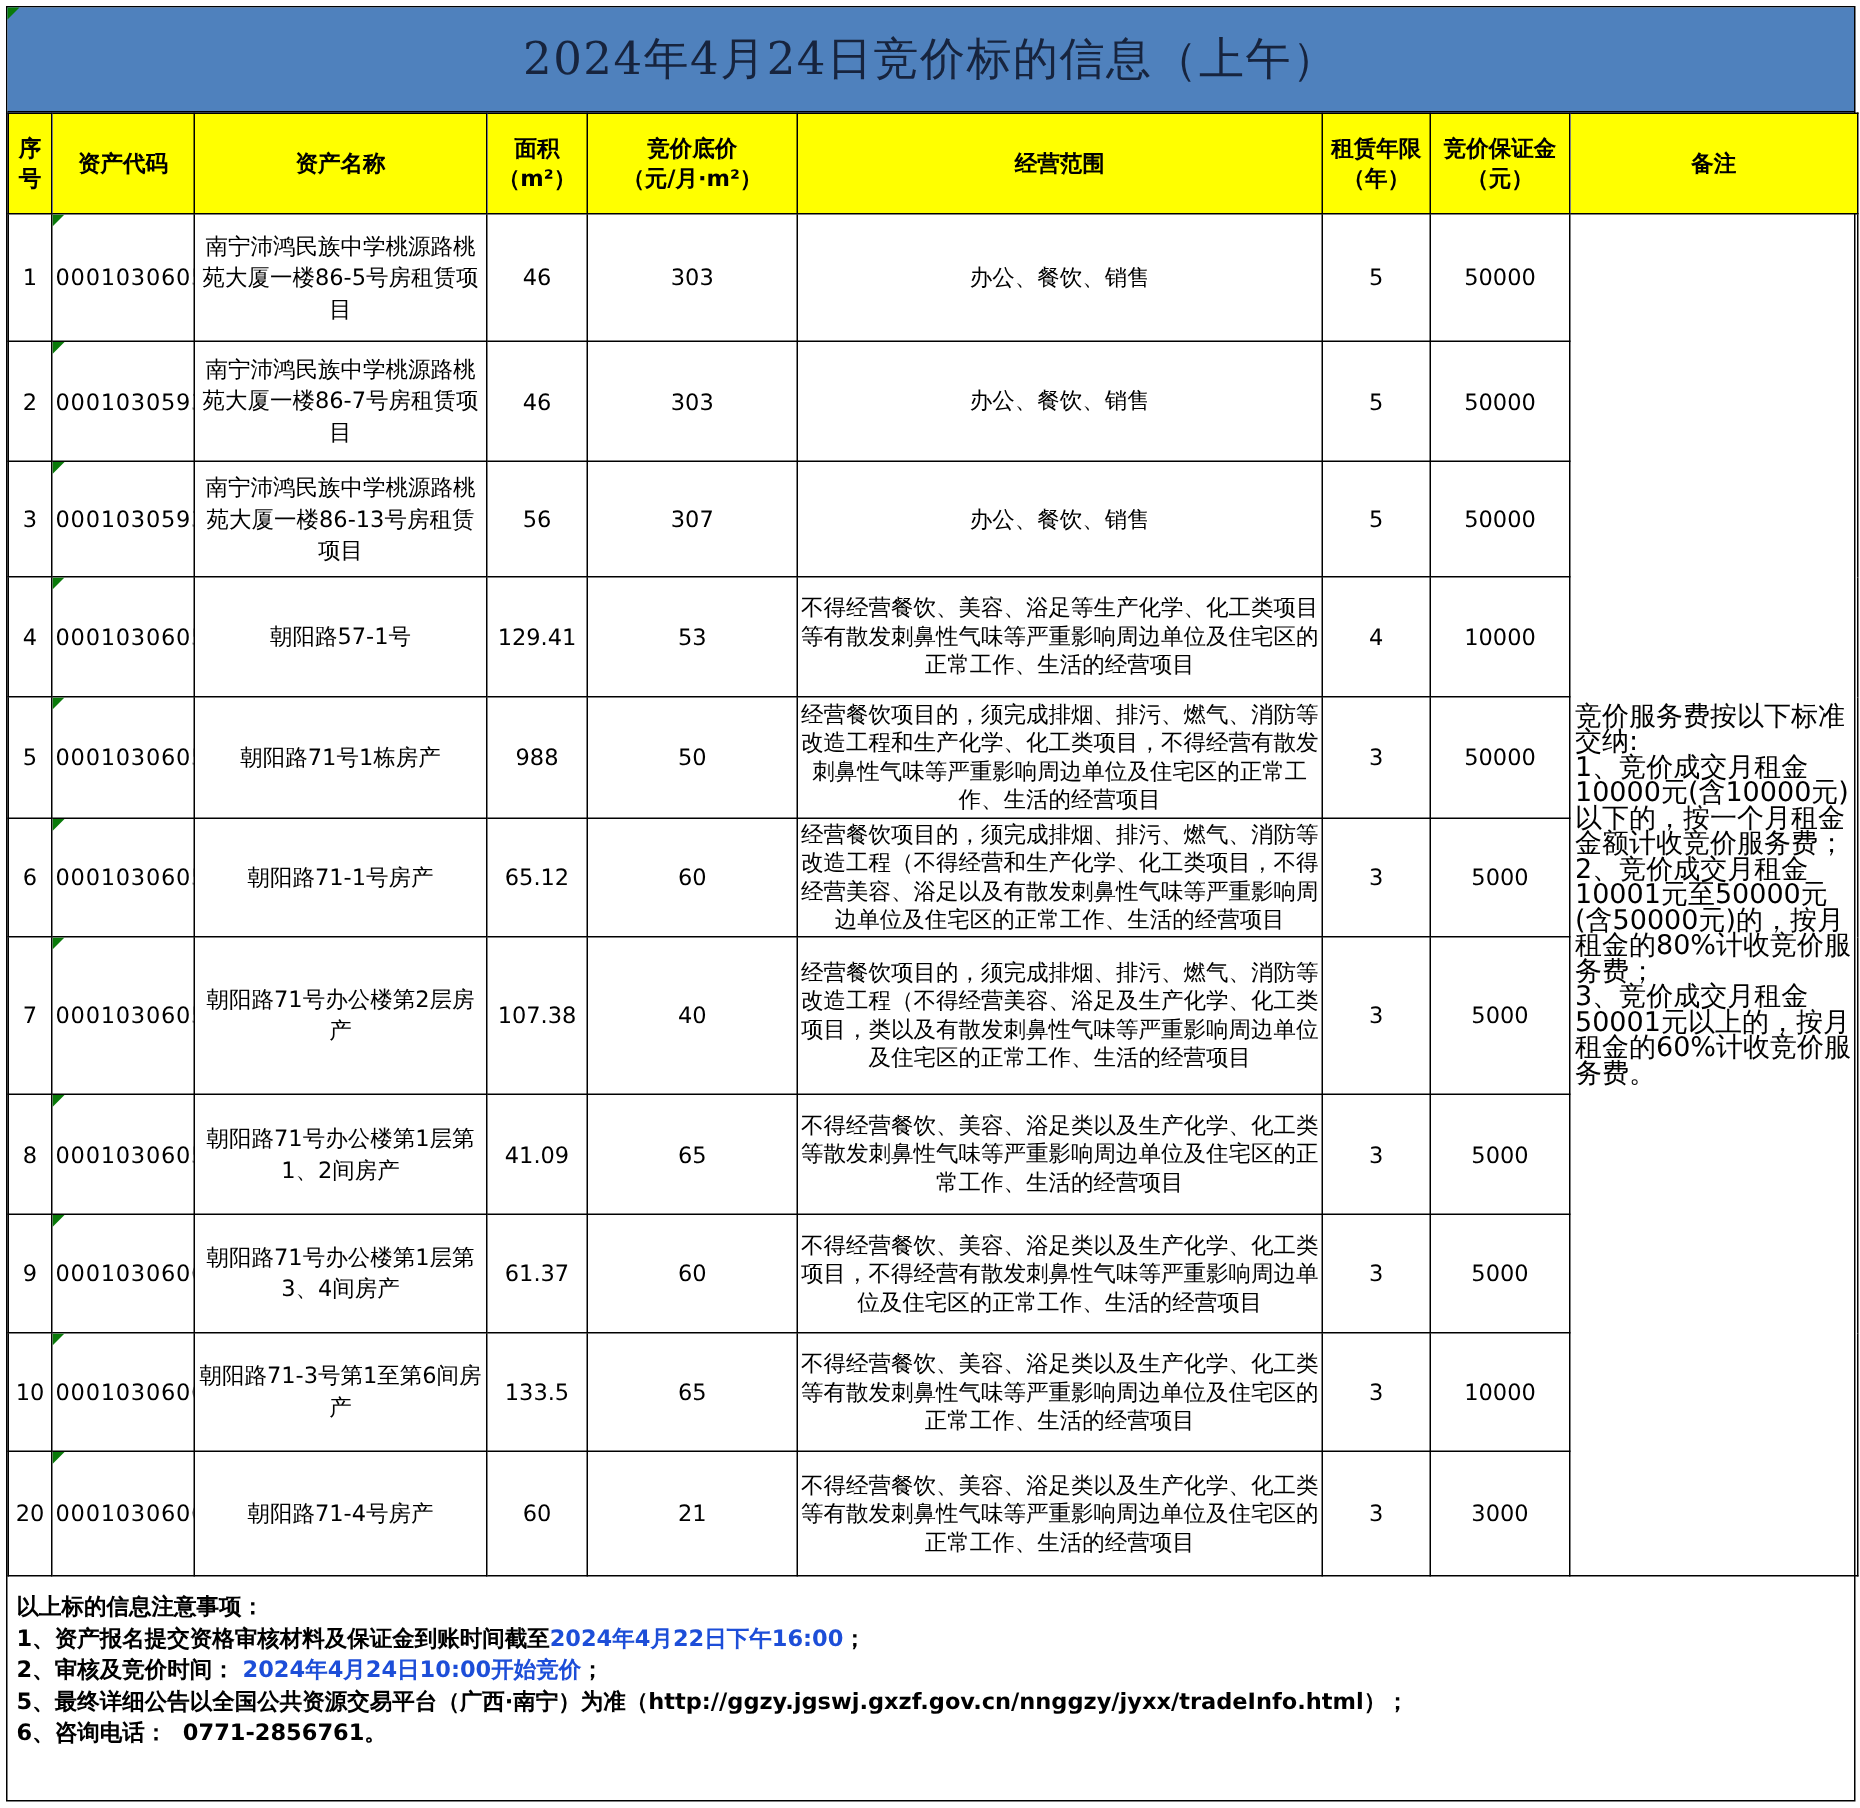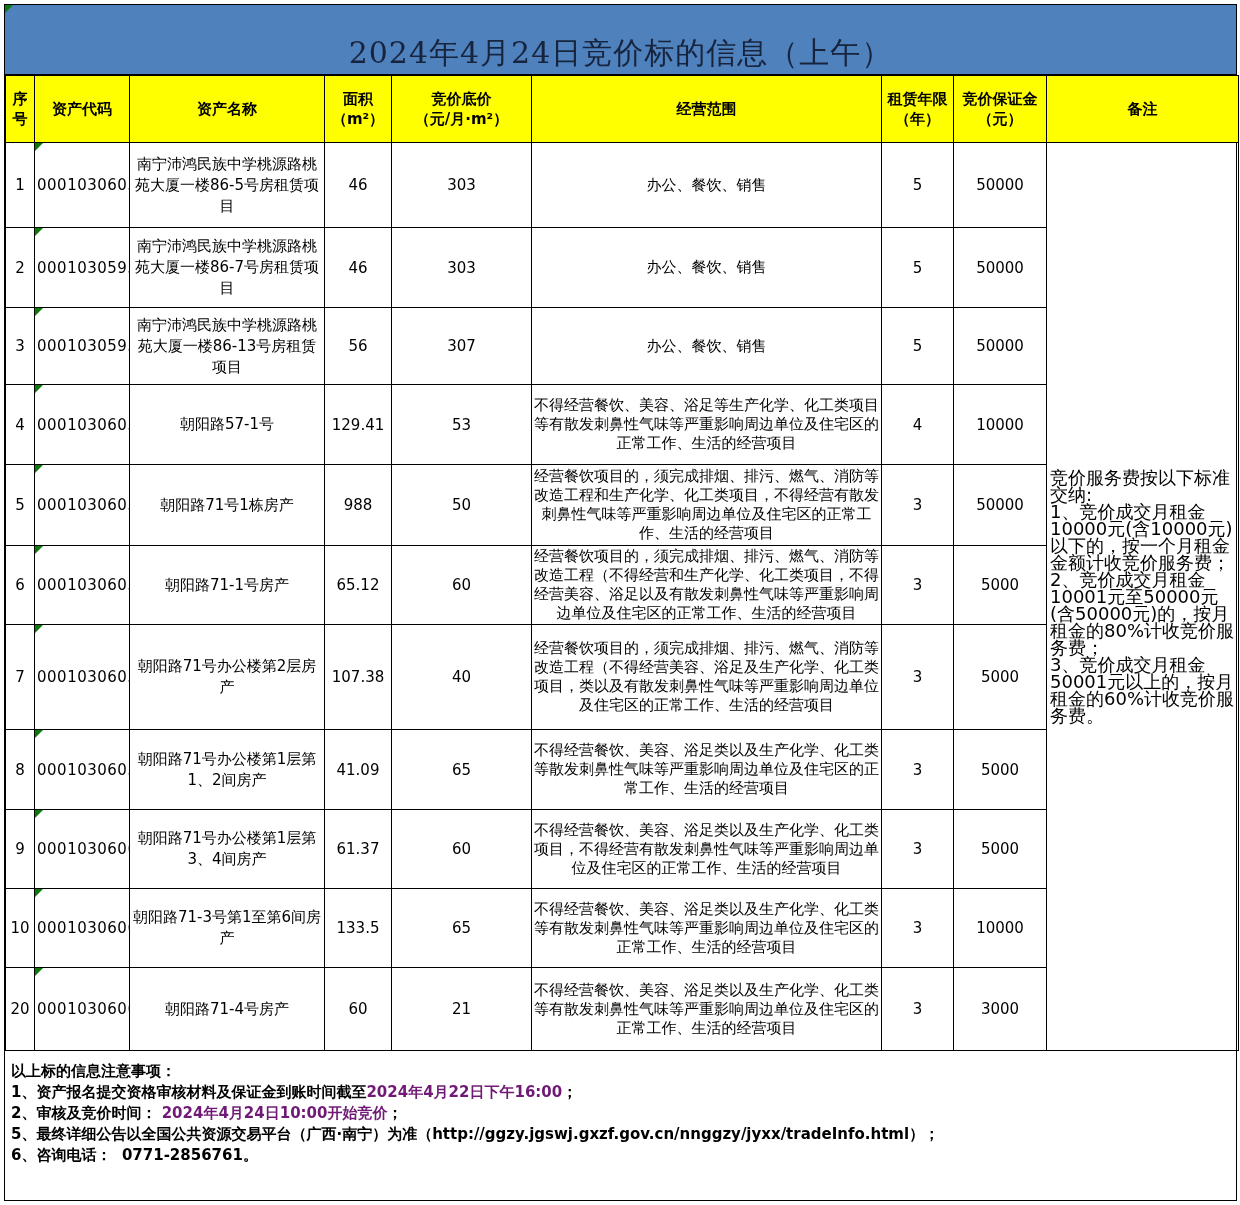--- a/index.html
+++ b/index.html
@@ -18,21 +18,21 @@
   .sheet {
     width: 1233px;
     border: 1px solid #000;
   }
   .banner {
     position: relative;
     height: 70px;
     background: #4F81BD;
     border-bottom: 1px solid #000;
     display: flex;
-    align-items: flex-end;
+    align-items: center;
     justify-content: center;
   }
   .banner .title {
     font-family: "DejaVu Serif", "Liberation Serif", serif;
     font-size: 30px;
     letter-spacing: 1px;
     color: #17243E;
   }
   .tri {
     position: absolute;
@@ -89,21 +89,21 @@
   tbody tr:nth-child(10) { height: 79px; }
   tbody tr:nth-child(11) { height: 83px; }
   .footer {
     min-height: 149px;
     padding: 10px 6px 8px 6px;
     font-size: 15px;
     font-weight: bold;
     line-height: 21px;
   }
   .footer-line { white-space: pre-wrap; }
-  .red { color: #701a75; }
+  .red { color: #1d4ed8; }
 </style>
 </head>
 <body>
 
 <div class="page">
   <div class="sheet">
 
     <div class="banner">
       <span class="tri"></span>
       <span class="title">2024年4月24日竞价标的信息（上午）</span>

